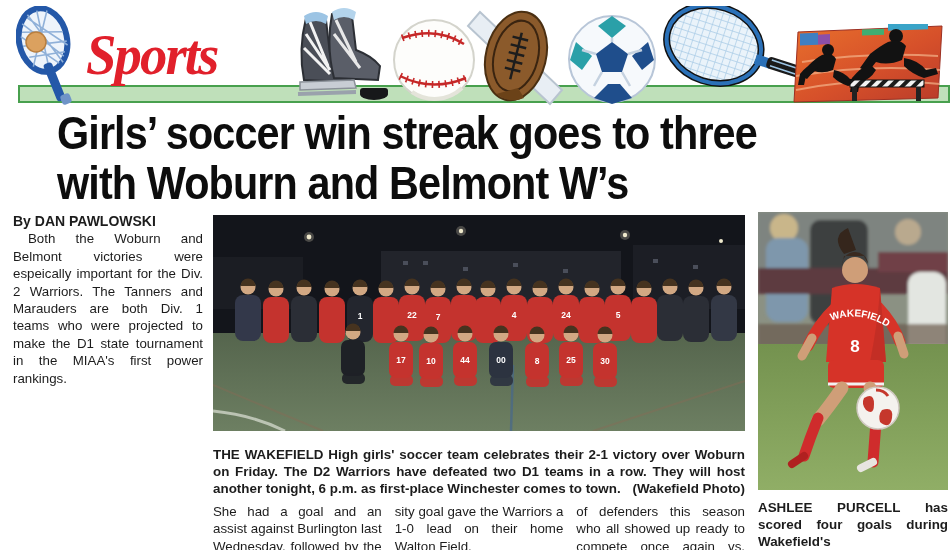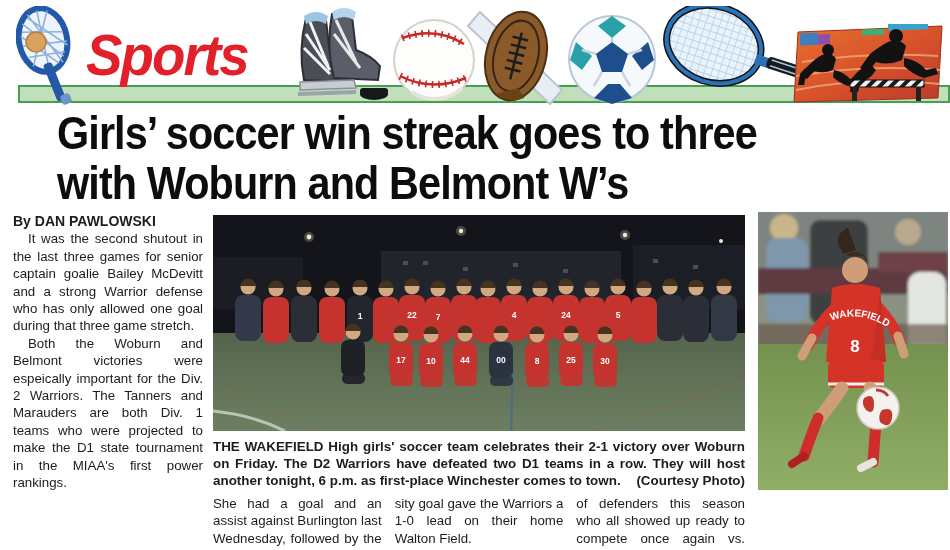--- a/index.html
+++ b/index.html
@@ -1,20 +1,20 @@
 <!DOCTYPE html>
 <html><head>
 <meta charset="utf-8">
 <style>
   html,body{margin:0;padding:0;background:#fff;}
   .page{position:relative;width:950px;height:550px;overflow:hidden;background:#fff;
         font-family:"Liberation Sans",sans-serif;color:#1c1c1c;}
 
   
-  .banner{position:absolute;left:0;top:0;width:950px;height:110px;}
+  .banner{position:absolute;left:0;top:0;width:950px;height:110px;font-family:Liberation Serif, serif;}
   .banner-strip{position:absolute;left:18px;top:85px;width:932px;height:18px;
         background:#bfe0ba;border:2px solid #48a04e;box-sizing:border-box;z-index:1;}
   .banner .icon{position:absolute;z-index:2;}
   .sports-title{position:absolute;left:86px;top:22px;z-index:3;
         font-size:57px;font-weight:bold;font-style:italic;color:#e1202b;
         letter-spacing:-2px;transform:scaleX(.96);transform-origin:left;}
 
   
   .headline{position:absolute;left:0;top:108px;width:950px;text-align:left;z-index:4;}
   .headline-line{display:block;font-size:47px;font-weight:bold;color:#0d0d0d;
@@ -24,21 +24,21 @@
   
   .body-text{font-size:13.3px;line-height:17.4px;text-align:justify;}
   .body-text p{margin:0;text-indent:15px;}
   .body-text p.noindent{text-indent:0;}
   .left-col{position:absolute;left:13px;top:213px;width:190px;}
   .byline{font-size:14px;font-weight:bold;text-align:left;margin:0 0 2px 0;}
 
   .center-col{position:absolute;left:213px;top:215px;width:532px;}
   .photo-frame{display:block;}
   .caption{font-size:13.4px;font-weight:bold;line-height:17px;text-align:justify;
-        margin-top:7px;position:relative;}
+        margin-top:15px;position:relative;}
   .caption .credit{position:absolute;right:0;bottom:0;font-weight:bold;background:#fff;padding-left:8px;}
   .center-cols{display:flex;gap:13px;margin-top:6px;}
   .center-cols .col{width:172px;}
 
   .right-col{position:absolute;left:758px;top:212px;width:190px;}
   .right-col .caption{text-align:justify;margin-top:9px;}
 </style>
 </head>
 <body>
 
@@ -157,21 +157,20 @@
     </svg>
   </div>
 
   <div class="headline">
     <span class="headline-line">Girls’ soccer win streak goes to three</span>
     <span class="headline-line">with Woburn and Belmont W’s</span>
   </div>
 
   <div class="left-col body-text">
     <p class="byline noindent">By DAN PAWLOWSKI</p>
-    <p>It was the second shutout in the last three games for senior captain goalie Bailey McDevitt and a strong Warrior defense who has only allowed one goal during that three game stretch.</p>
     <p>Both the Woburn and Belmont victories were espeically important for the Div. 2 Warriors. The Tanners and Marauders are both Div. 1 teams who were projected to make the D1 state tournament in the MIAA's first power rankings.</p>
 
   </div>
 
   <div class="center-col">
     <svg class="photo-frame" width="532" height="216" viewBox="0 0 532 216">
       <defs>
         <g id="figS">
           <circle cx="13" cy="10" r="7.5" fill="#d2a883"></circle>
           <path d="M5.5 9a7.5 7.5 0 0 1 15 0z" fill="#46331f"></path>
@@ -256,21 +255,21 @@
         <text x="252" y="148">44</text>
         <text x="288" y="148">00</text>
         <text x="324" y="149">8</text>
         <text x="358" y="148">25</text>
         <text x="392" y="149">30</text>
       </g>
     </svg>
 
     <div class="caption">
       <span>THE WAKEFIELD High girls' soccer team celebrates their 2-1 victory over Woburn on Friday. The D2 Warriors have defeated two D1 teams in a row. They will host another tonight, 6 p.m. as first-place Winchester comes to town.</span>
-      <span class="credit">(Courtesy Photo)</span>
+      <span class="credit">(Wakefield Photo)</span>
     </div>
 
     <div class="center-cols body-text">
       <div class="col">
         <p class="noindent">She had a goal and an assist against Burlington last Wednesday, followed by the game-winning goal in the 2-1 win over Woburn on</p>
       </div>
       <div class="col">
         <p class="noindent">sity goal gave the Warriors a 1-0 lead on their home Walton Field.</p>
         <p>Her classmate, freshman Shea Suntken, won a battle in the defen-</p>
       </div>
@@ -332,15 +331,18 @@
       </g>
 
       <g>
         <circle cx="120" cy="196" r="21" fill="#f4f2ee" stroke="#cfc9c0" stroke-width="1.5"></circle>
         <path d="M106 186 q10 -6 10 6 t-8 6 q-5 -6 -2 -12z" fill="#c5372c"></path>
         <path d="M124 198 q12 -4 10 8 t-12 4 q-2 -7 2 -12z" fill="#c5372c"></path>
         <path d="M118 178 q8 0 12 6" stroke="#c5372c" stroke-width="3" fill="none"></path>
       </g>
     </svg>
 
+    <div class="caption">
+      <span>ASHLEE PURCELL has scored four goals during Wakefield's</span>
+    </div>
   </div>
 
 </div>
 
 </body></html>

